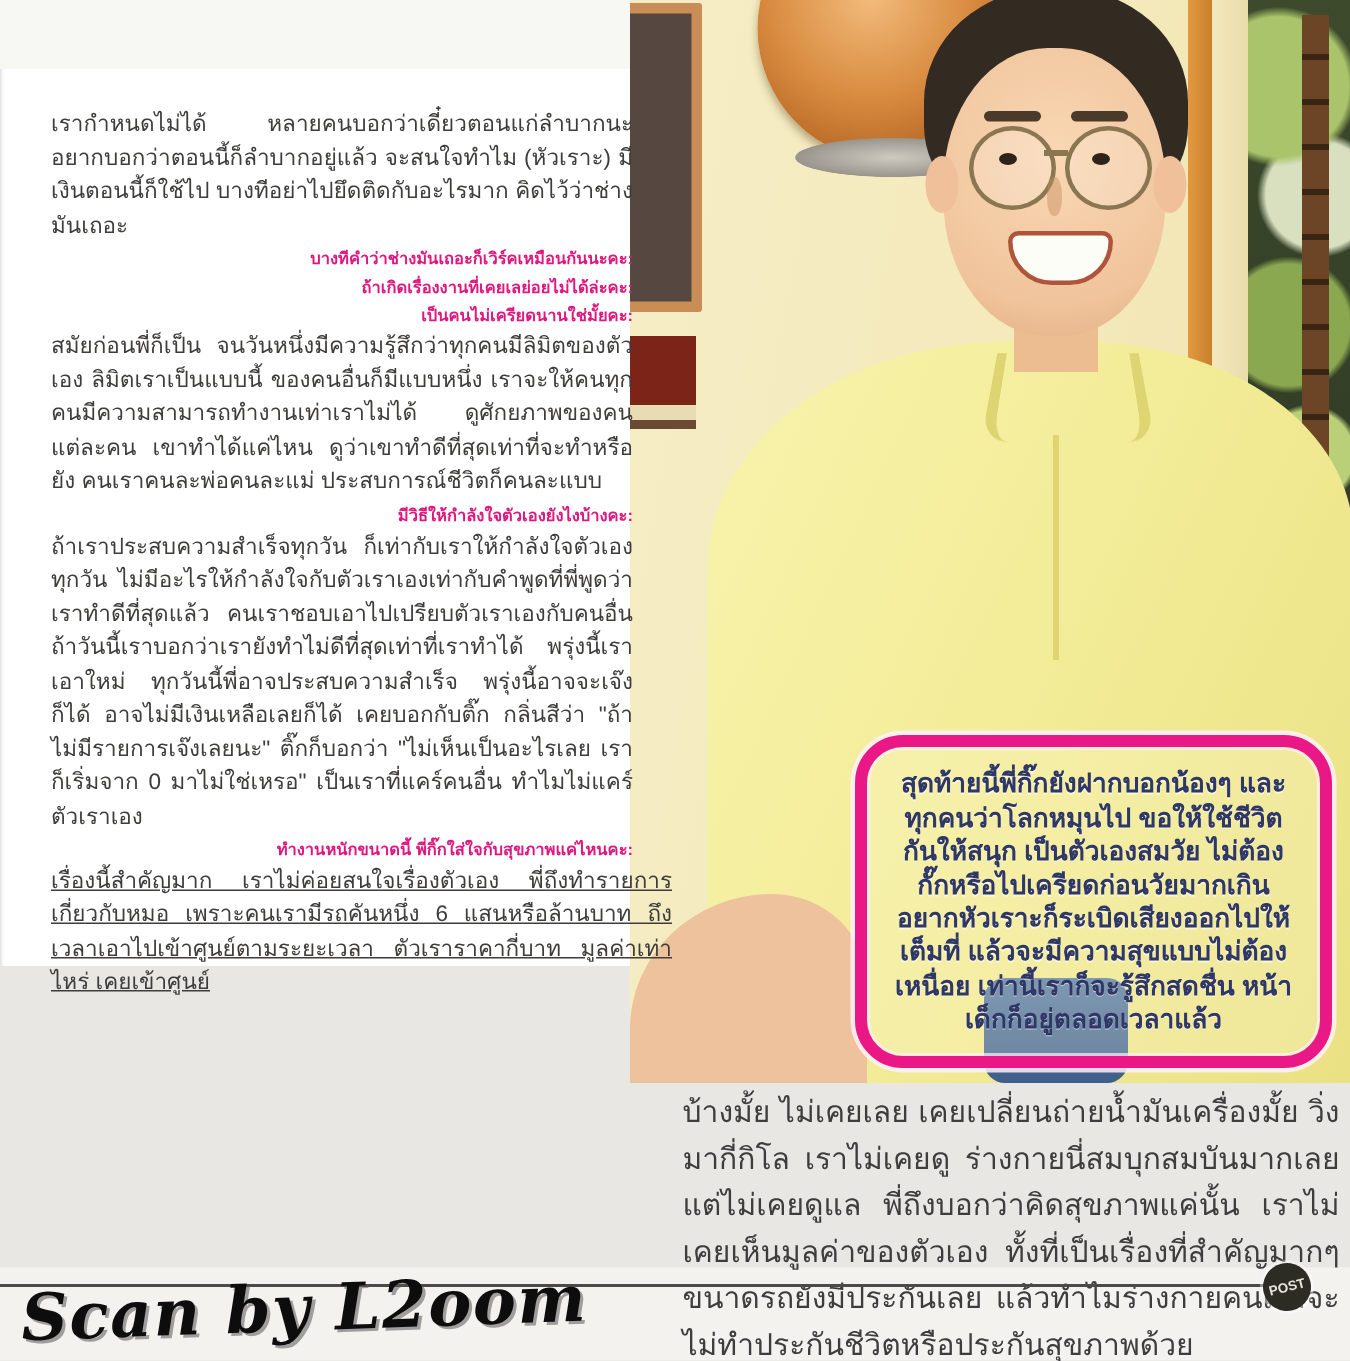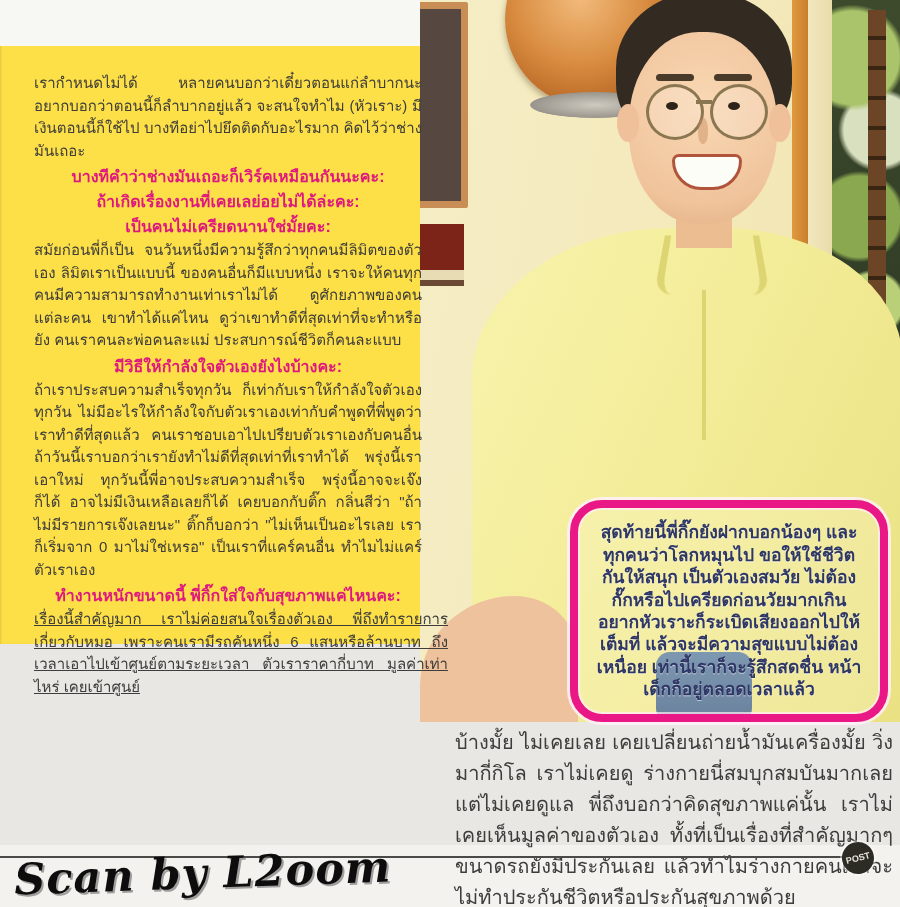--- a/index.html
+++ b/index.html
@@ -1,28 +1,28 @@
 <!DOCTYPE html>
 <html><head>
 <meta charset="utf-8">
 <style>
   html,body{margin:0;padding:0;}
   body{width:900px;height:907px;overflow:hidden;background:#e8e7e3;
        font-family:"Liberation Sans","DejaVu Sans",sans-serif;}
   .page{position:absolute;top:0;left:0;width:900px;height:644px;
-        background:#fde047;box-shadow:inset 0 2px 3px rgba(0,0,0,.25);}
+        background:#ffffff;box-shadow:inset 0 2px 3px rgba(0,0,0,.25);}
   .topband{position:absolute;top:0;left:0;width:425px;height:46px;background:#f7f7f4;}
   .botband{position:absolute;top:845px;left:0;width:900px;height:62px;background:#f3f2ef;}
 
   
   .leftcol{position:absolute;left:34px;top:72px;width:388px;color:#3e3d3b;
            font-size:15px;line-height:1.5;text-align:justify;}
   .leftcol p{margin:0 0 2px 0;}
-  .leftcol h3{margin:5px 0 2px 0;font-size:16px;line-height:1.25;
-              color:#df1880;font-weight:bold;text-align:center;}
+  .leftcol h3{margin:5px 0 2px 0;font-size:11px;line-height:1.25;
+              color:#df1880;font-weight:bold;text-align:right;}
   .leftcol p.wide{width:414px;text-decoration:underline;}
   .rightcol{position:absolute;left:455px;top:727px;width:438px;color:#3e3d3b;
             font-size:20px;line-height:1.55;text-align:justify;}
 
   
   .photo{position:absolute;left:420px;top:0;width:480px;height:722px;overflow:hidden;
          background:linear-gradient(100deg,#f5edc6 0%,#f4e9ba 55%,#eddfa9 100%);}
   .frame1{position:absolute;left:-8px;top:2px;width:42px;height:192px;
           background:#564840;border:7px solid #c98e55;border-radius:2px;}
   .frame2{position:absolute;left:-8px;top:224px;width:52px;height:46px;
@@ -79,21 +79,21 @@
   .collar{position:absolute;left:240px;top:232px;width:90px;height:60px;
         border-left:7px solid #ddd472;border-right:7px solid #ddd472;
         transform:perspective(60px) rotateX(12deg);border-radius:0 0 16px 16px;}
   .placket{position:absolute;left:282px;top:290px;width:4px;height:150px;background:#ddd472;}
   .arm{position:absolute;left:0;top:596px;width:158px;height:126px;
         border-radius:60% 40% 0 0/90px 60px 0 0;background:#eec29d;}
   .jeans{position:absolute;left:236px;top:652px;width:96px;height:70px;border-radius:14px;
         background:linear-gradient(180deg,#5b7da6,#3f5f8a);}
 
   
-  .callout{position:absolute;left:570px;top:500px;width:318px;height:222px;
+  .callout{position:absolute;left:570px;top:490px;width:318px;height:222px;
         border:8px solid #ea1787;border-radius:32px;box-sizing:border-box;
         background:rgba(255,250,222,.22);
         box-shadow:0 0 0 3px rgba(255,240,248,.85),inset 0 0 0 2px rgba(255,240,248,.7);
         display:flex;align-items:center;justify-content:center;padding:6px 14px;}
   .callout p{margin:0;font-size:17.5px;line-height:1.28;font-weight:bold;color:#2e3766;
         text-align:center;text-shadow:0 1px 0 rgba(255,255,255,.55);}
 
   
   .scanline{position:absolute;left:0;top:856px;width:858px;height:2px;background:#4a4a48;}
   .watermark{position:absolute;left:14px;top:848px;transform:rotate(-2deg);

